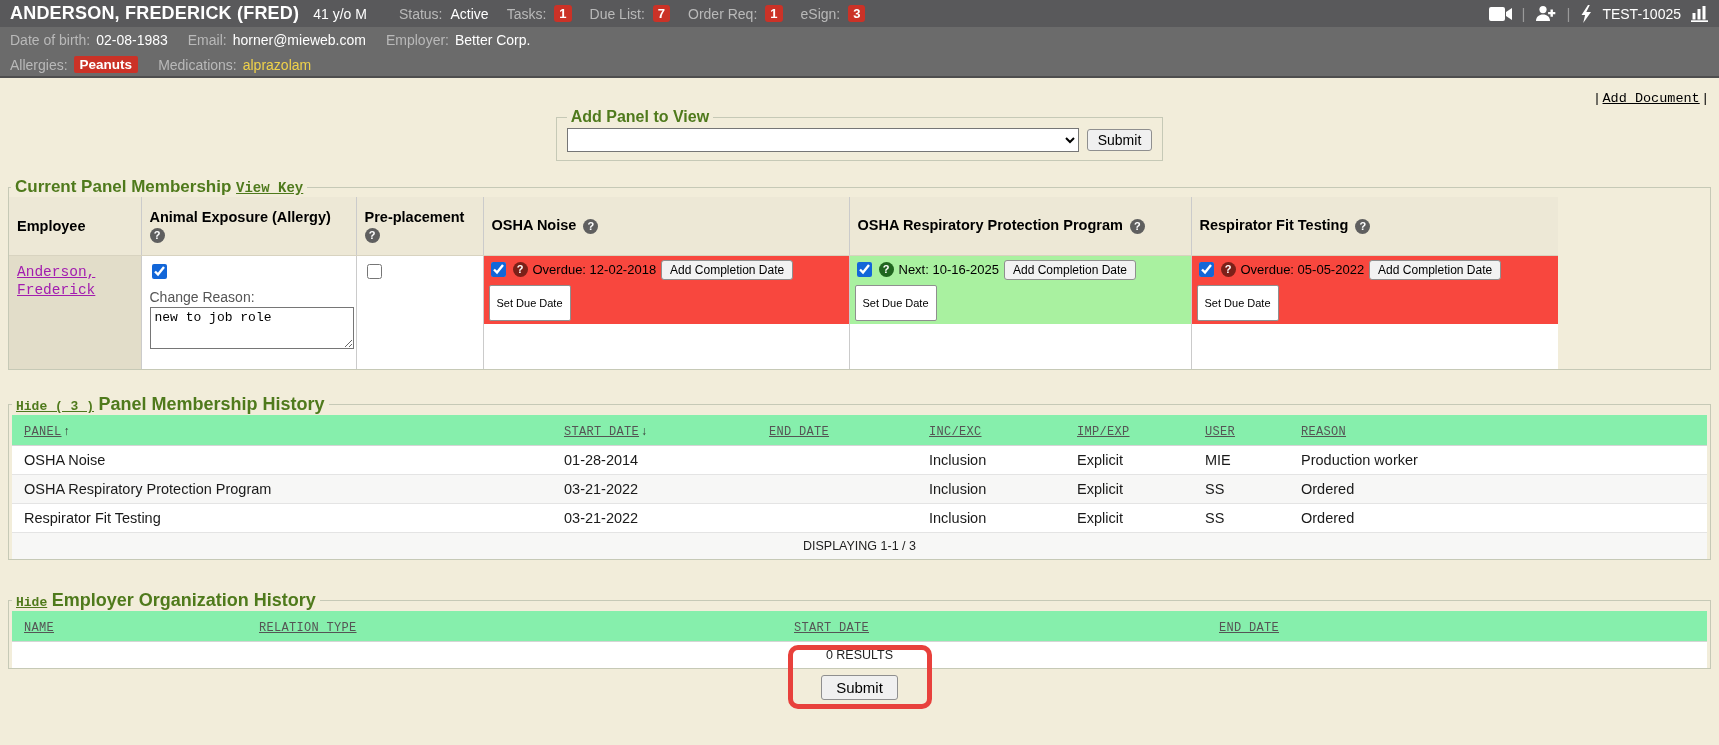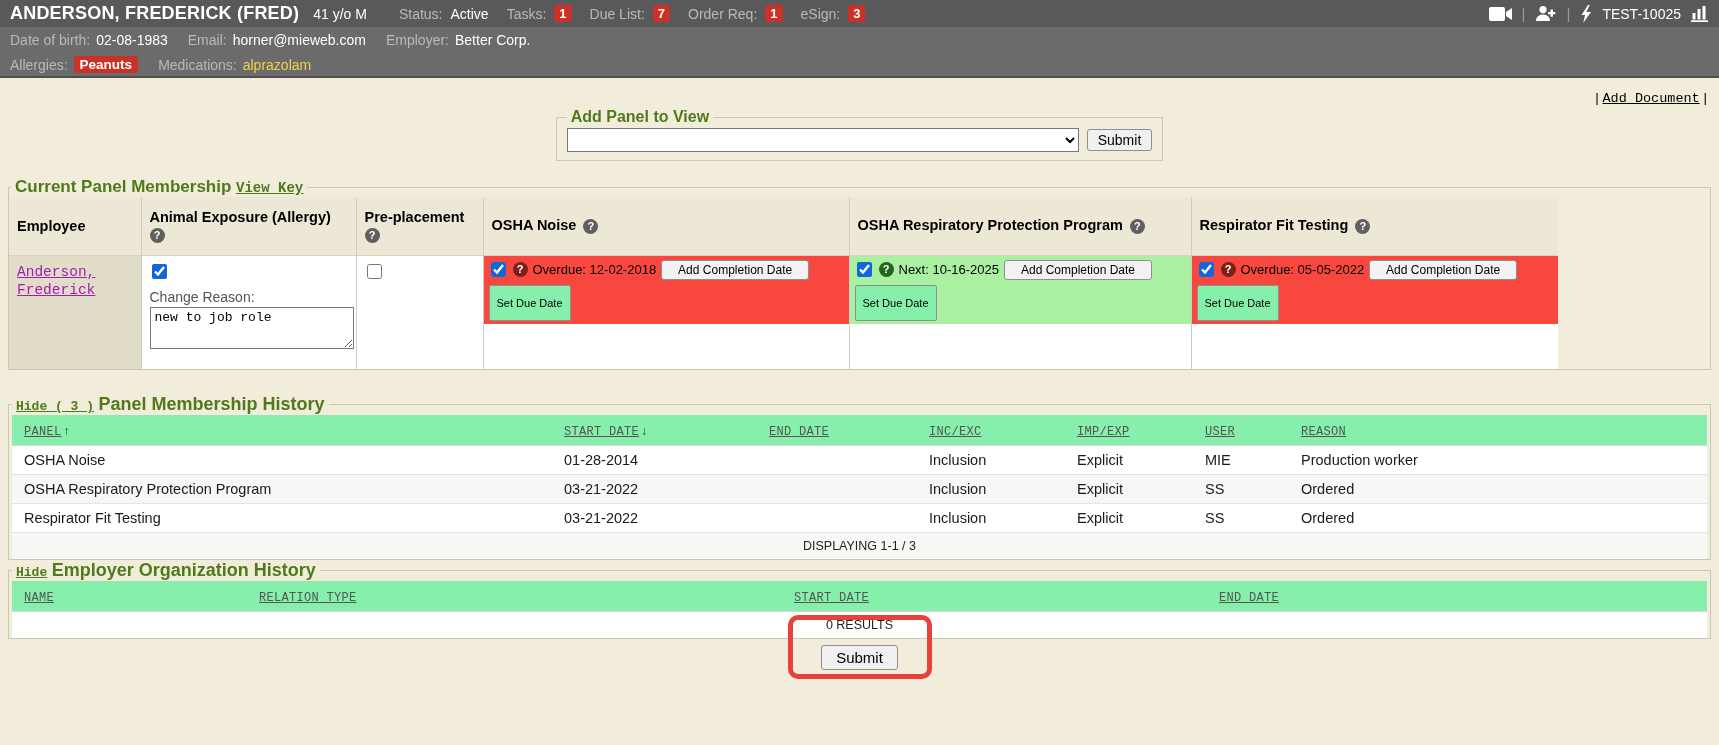--- a/index.html
+++ b/index.html
@@ -117,24 +117,24 @@
   input[type=checkbox] { width:15px; height:15px; accent-color:#1266d8; margin:2px; }
 
   .status-block { padding:4px 5px 3px 5px; }
   .status-block.red { background:#f8473e; }
   .status-block.green { background:#a9f1a0; }
   .status-line { display:flex; align-items:center; gap:5px; }
   .status-text { font-size:13px; color:#000; white-space:nowrap; }
   .btn-sm {
     background:#f2f2f2; border:1px solid #8f8f8f; border-radius:3px;
     font-family:"Liberation Sans", sans-serif;
-    font-size:12px; padding:2px 16px; cursor:pointer; white-space:nowrap;
+    font-size:12px; padding:2px 8px; cursor:pointer; white-space:nowrap;
   }
   .btn-xs {
-    background:#86efac; border:1px solid #8f8f8f; border-radius:2px;
+    background:#ffffff; border:1px solid #8f8f8f; border-radius:2px;
     font-family:"Liberation Sans", sans-serif;
     font-size:11px; padding:11px 7px; cursor:pointer; margin-top:5px;
   }
 
   
   .hist-fs { margin-top:24px; padding:0 3px 0 3px; }
   .hist-fs legend, .emp-fs legend { white-space:nowrap; }
   .hide-link {
     color:#4f7a1c; font-weight:bold; font-size:13px; text-decoration:underline;
   }
@@ -151,21 +151,21 @@
   table.hist tbody td {
     font-size:14.5px; color:#1a1a1a; padding:6px 8px 6px 12px;
     border-bottom:1px solid #e4e4e4; background:#fff;
   }
   table.hist tbody tr:nth-child(even) td { background:#f7f7f6; }
   table.hist td.foot {
     text-align:center; font-size:12.5px; color:#222; background:#fff;
     padding:6px; border-bottom:none;
   }
 
-  .emp-wrap { position:relative; }
+  .emp-wrap { position:relative; margin-top:30px; }
   .emp-fs { padding:0 3px 0 3px; }
   .submit-row { text-align:center; margin-top:6px; }
   .submit-row .btn { font-size:15px; padding:3px 14px; }
 
   .annotation-box {
     position:absolute; left:50%; transform:translateX(-50%);
     bottom:-9px; width:144px; height:64px;
     border:5px solid #e8413c; border-radius:10px;
     pointer-events:none; z-index:5;
   }

